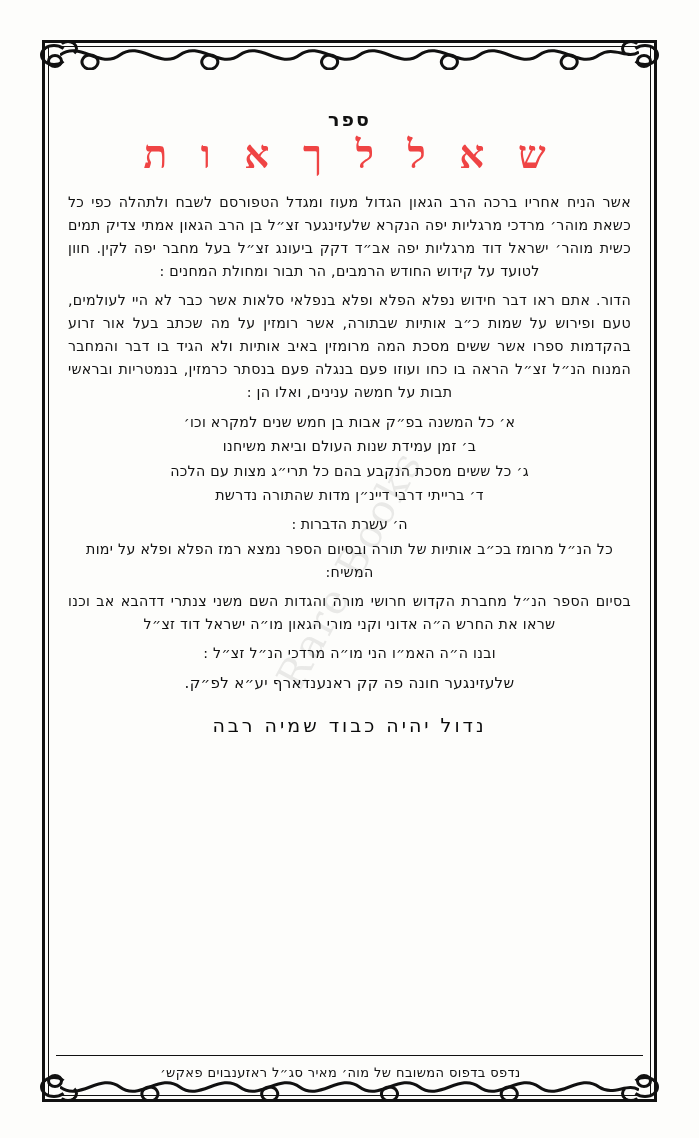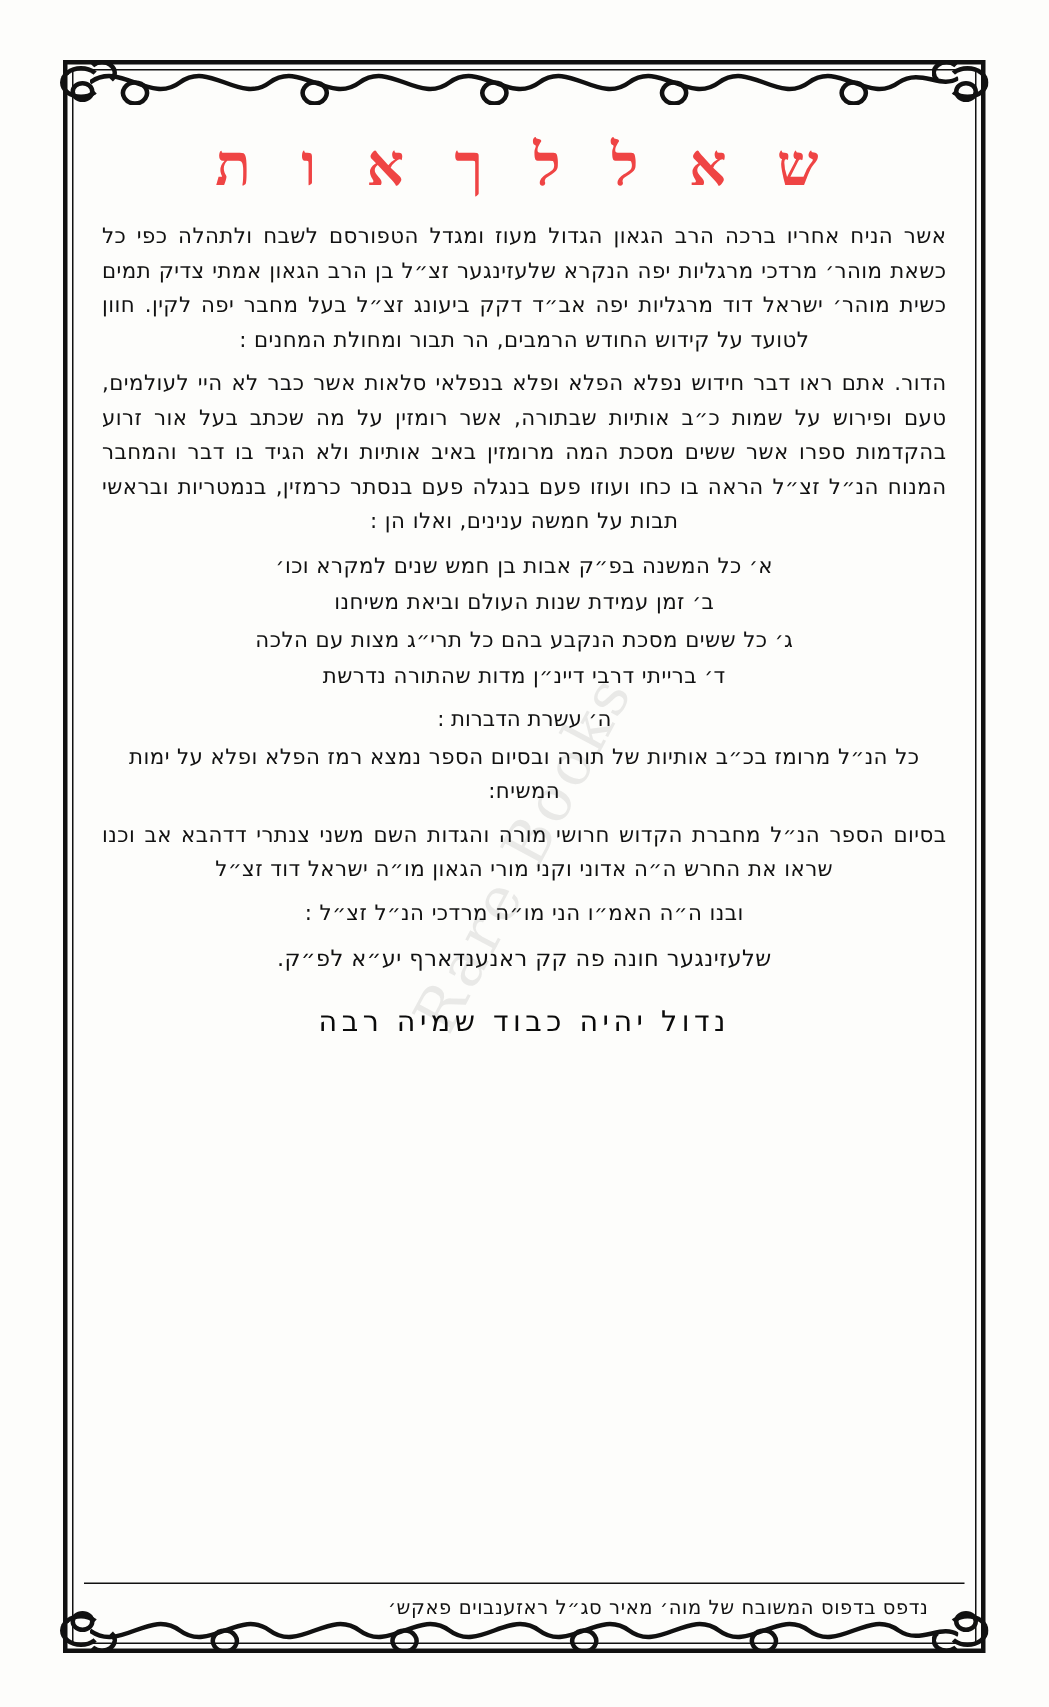--- a/index.html
+++ b/index.html
@@ -162,20 +162,21 @@
     text-align: center;
     margin-top: 18px;
     color: #0a0a0a;
   }
 
   .footer-line {
     position: absolute;
     left: 62px;
     right: 80px;
     bottom: 58px;
+    text-align: center;
     direction: rtl;
     font-family: "DejaVu Sans", sans-serif;
     font-size: 13px;
     letter-spacing: 0.4px;
     color: #111;
   }
   .footer-rule {
     position: absolute;
     left: 56px;
     right: 56px;
@@ -242,20 +243,21 @@
       <div class="swirl s3"></div>
   </div>
   <div class="corner br">
     <div class="swirl s1"></div>
       <div class="swirl s2"></div>
       <div class="swirl s3"></div>
   </div>
 
   <div class="content">
 
+    <div class="sefer-word">ספר</div>
     <div class="main-title">ש א ל  ל ך  א ו ת</div>
 
     <div class="block">אשר הניח אחריו ברכה הרב הגאון הגדול מעוז ומגדל הטפורסם לשבח ולתהלה כפי כל כשאת מוהר׳ מרדכי מרגליות יפה הנקרא שלעזינגער זצ״ל בן הרב הגאון אמתי צדיק תמים כשית מוהר׳ ישראל דוד מרגליות יפה אב״ד דקק ביעונג זצ״ל בעל מחבר יפה לקין. חוון לטועד על קידוש החודש הרמבים, הר תבור ומחולת המחנים :</div>
     <div class="block">הדור. אתם ראו דבר חידוש נפלא הפלא ופלא בנפלאי סלאות אשר כבר לא היי לעולמים, טעם ופירוש על שמות כ״ב אותיות שבתורה, אשר רומזין על מה שכתב בעל אור זרוע בהקדמות ספרו אשר ששים מסכת המה מרומזין באיב אותיות ולא הגיד בו דבר והמחבר המנוח הנ״ל זצ״ל הראה בו כחו ועוזו פעם בנגלה פעם בנסתר כרמזין, בנמטריות ובראשי תבות על חמשה ענינים, ואלו הן :</div>
 
     <ul class="list">
       <li>א׳  כל המשנה בפ״ק אבות בן חמש שנים למקרא וכו׳</li>
       <li>ב׳  זמן עמידת שנות העולם וביאת משיחנו</li>
       <li>ג׳  כל ששים מסכת הנקבע בהם כל תרי״ג מצות עם הלכה</li>
       <li>ד׳  ברייתי דרבי דיינ״ן מדות שהתורה נדרשת</li>

